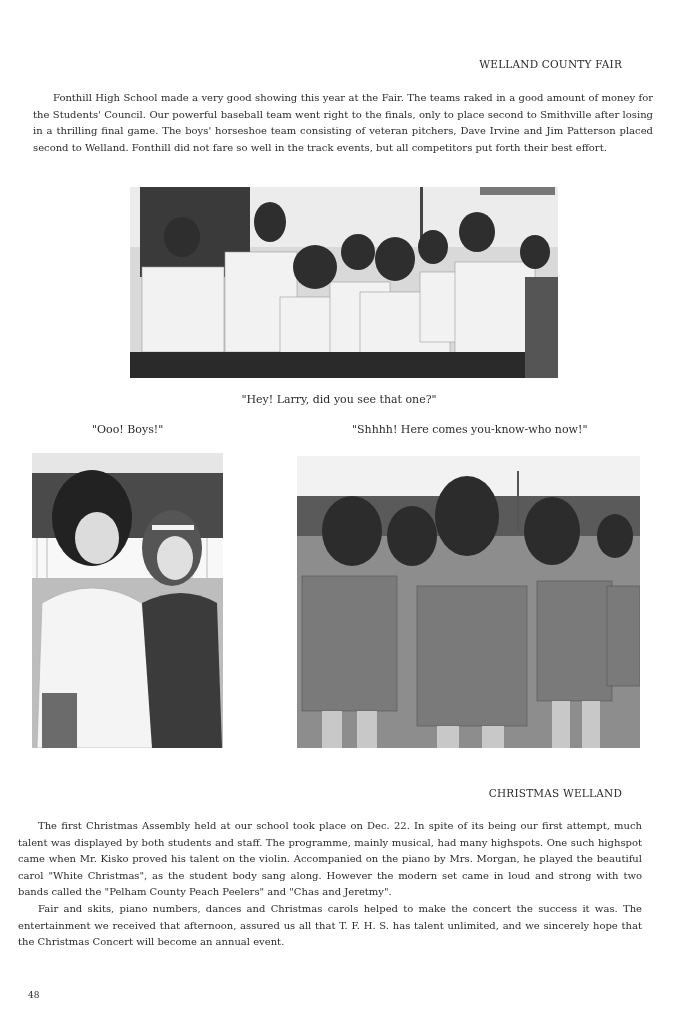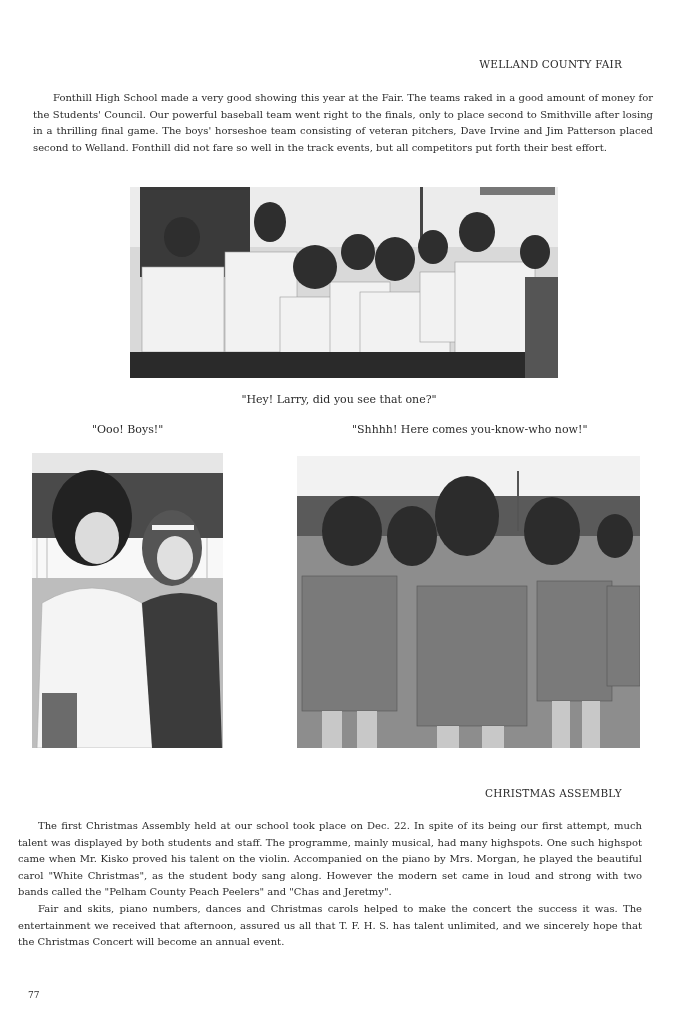--- a/index.html
+++ b/index.html
@@ -107,20 +107,20 @@
       <rect x="25" y="255" width="20" height="37"></rect>
         <rect x="60" y="255" width="20" height="37"></rect>
       <rect x="140" y="270" width="22" height="22"></rect>
         <rect x="185" y="270" width="22" height="22"></rect>
       <rect x="255" y="245" width="18" height="47"></rect>
         <rect x="285" y="245" width="18" height="47"></rect>
     </g>
   </svg>
 </div>
 
-<div class="abs heading" style="top:787px;">CHRISTMAS ASSEMBLY</div>
+<div class="abs heading" style="top:787px;">CHRISTMAS WELLAND</div>
 
 <div class="abs para" style="top:818px; left:18px; width:624px;">
   <p>The first Christmas Assembly held at our school took place on Dec. 22. In spite of its being our first attempt, much talent was displayed by both students and staff. The programme, mainly musical, had many highspots. One such highspot came when Mr. Kisko proved his talent on the violin. Accompanied on the piano by Mrs. Morgan, he played the beautiful carol "White Christmas", as the student body sang along. However the modern set came in loud and strong with two bands called the "Pelham County Peach Peelers" and "Chas and Jeretmy".</p>
   <p>Fair and skits, piano numbers, dances and Christmas carols helped to make the concert the success it was. The entertainment we received that afternoon, assured us all that T. F. H. S. has talent unlimited, and we sincerely hope that the Christmas Concert will become an annual event.</p>
 </div>
 
-<div class="abs page-num" style="top:990px; left:28px;">77</div>
+<div class="abs page-num" style="top:990px; left:28px;">48</div>
 
 </body></html>

